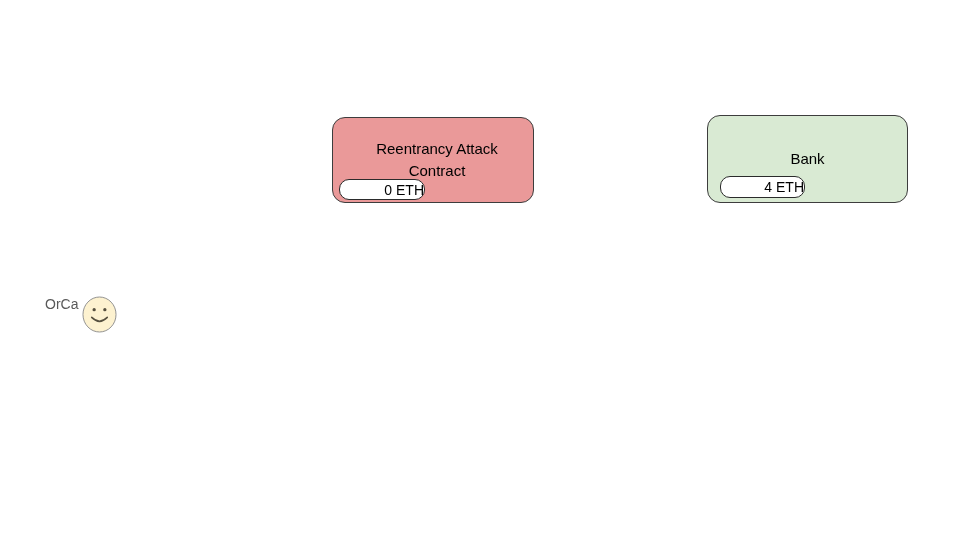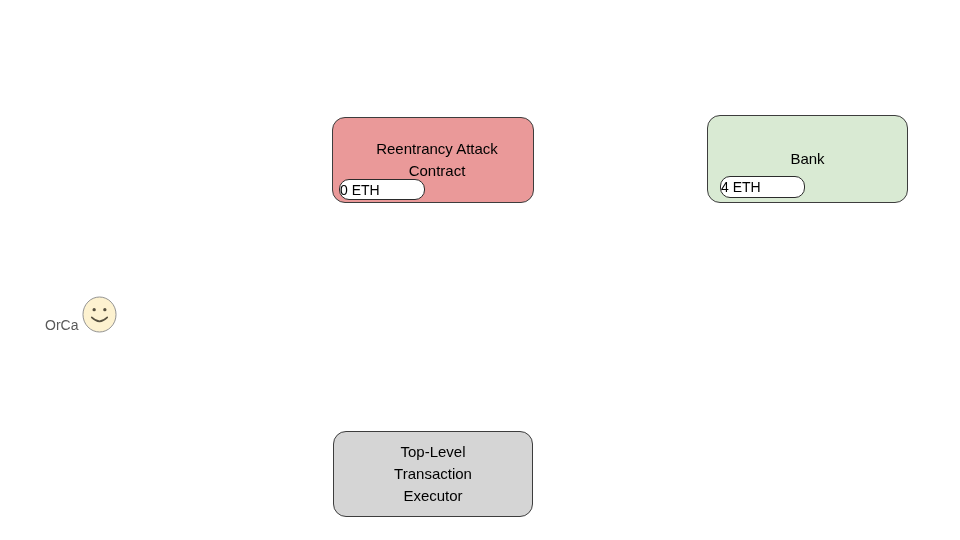--- a/index.html
+++ b/index.html
@@ -39,31 +39,31 @@
   .eth-badge {
     position: absolute;
     box-sizing: border-box;
     background: #ffffff;
     border: 1.5px solid #2b2b2b;
     border-radius: 10px;
     font-size: 14px;
     color: #000000;
     display: flex;
     align-items: center;
-    justify-content: flex-start;
+    justify-content: flex-end;
   }
   .badge-attack { left: 6px;  bottom: 2px; width: 86px; height: 21px; }
   .badge-bank   { left: 12px; bottom: 4px; width: 85px; height: 22px; }
 
   .actor {
     position: absolute;
     left: 45px;
     top: 296px;
     display: flex;
-    align-items: flex-end;
+    align-items: flex-start;
     gap: 4px;
   }
   .actor-label {
     font-size: 14px;
     color: #595959;
   }
   .actor-face {
     width: 35px;
     height: 37px;
     display: block;
@@ -83,25 +83,20 @@
   </div>
 
   <div class="node node-bank">
     <div class="node-label">Bank</div>
     <div class="eth-badge badge-bank">
       <span>4 ETH</span>
     </div>
   </div>
 
 
-  <div class="node node-executor">
-    <div class="node-label">Top-Level
-Transaction
-Executor</div>
-  </div>
 
   <div class="actor">
     <span class="actor-label">OrCa</span>
     <svg class="actor-face" viewBox="0 0 36 38" xmlns="http://www.w3.org/2000/svg">
       <ellipse cx="18" cy="19" rx="17" ry="18" fill="#fdf2d0" stroke="#8f8f8f" stroke-width="1"></ellipse>
       <circle cx="12.5" cy="14" r="1.7" fill="#56503f"></circle>
       <circle cx="23.5" cy="14" r="1.7" fill="#56503f"></circle>
       <path d="M 10 22 Q 18 30 26 22" fill="none" stroke="#56503f" stroke-width="1.6" stroke-linecap="round"></path>
     </svg>
   </div>

